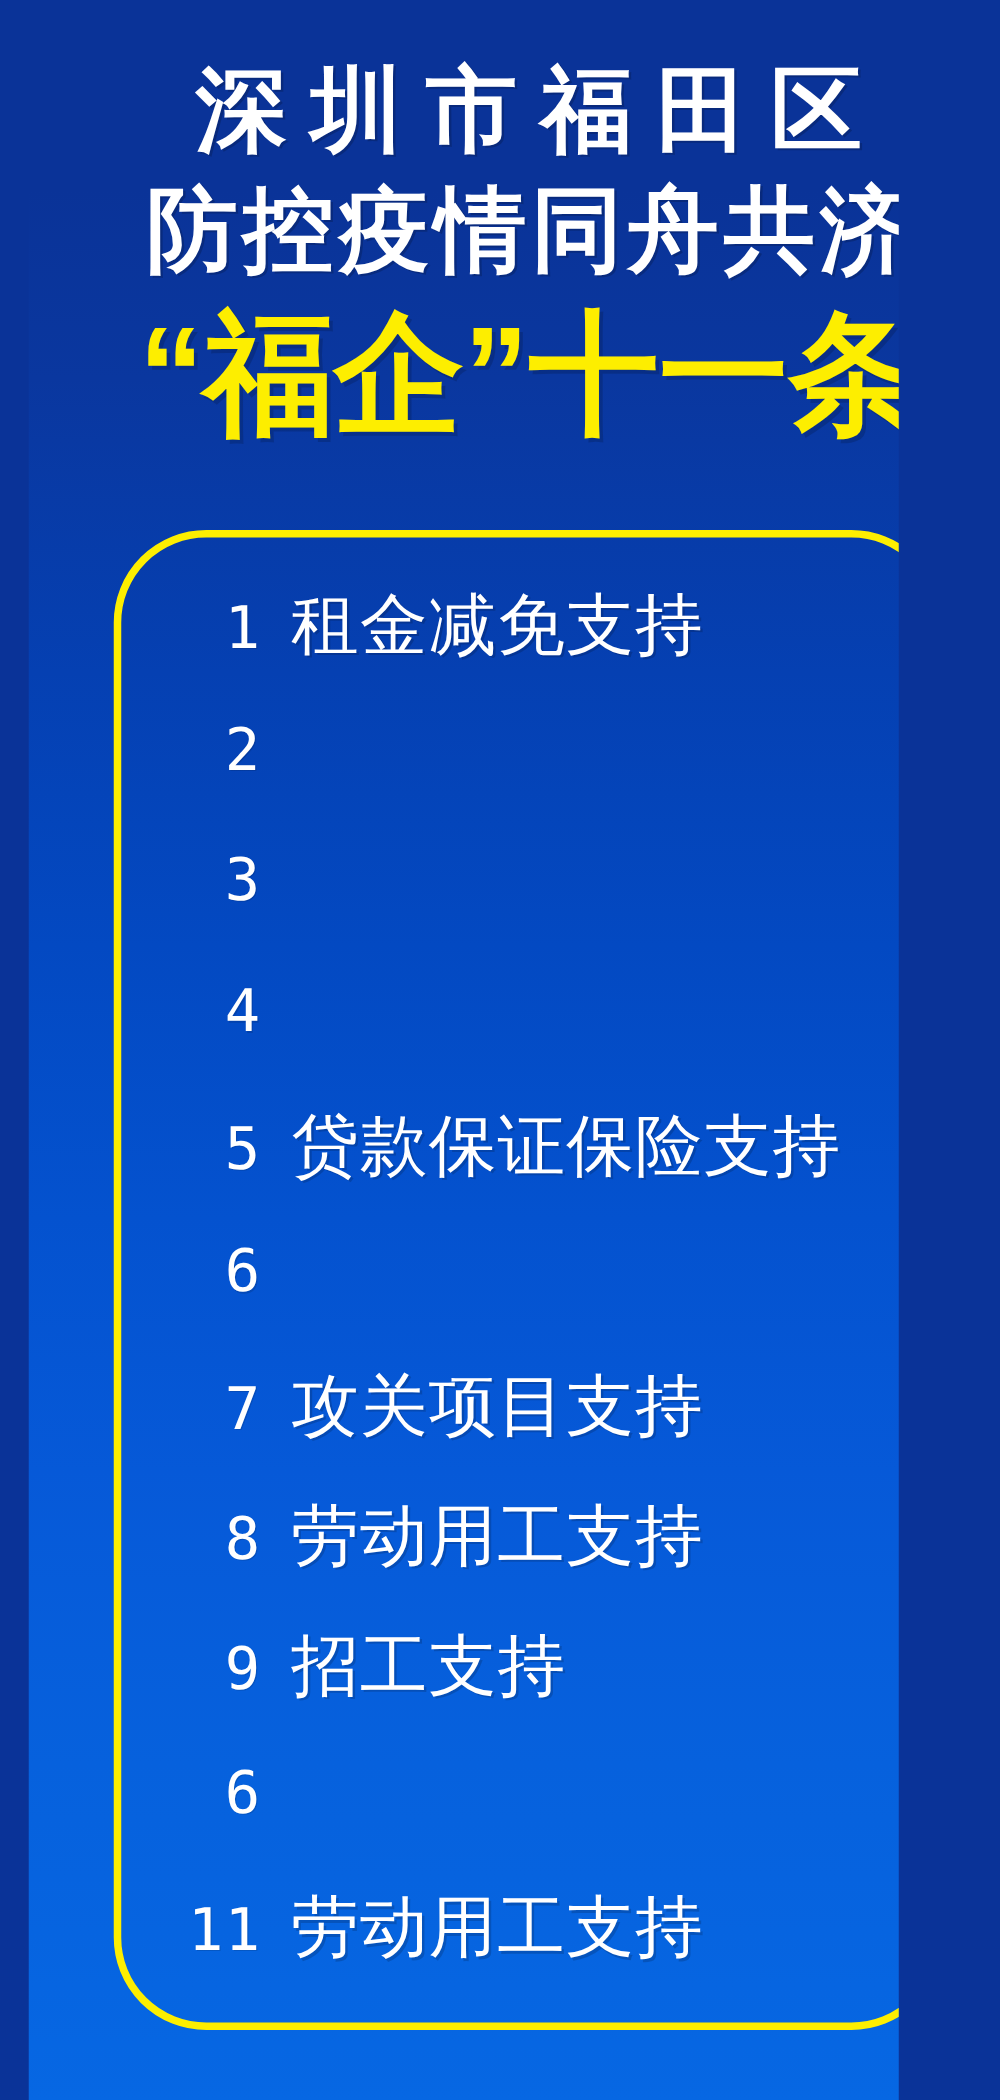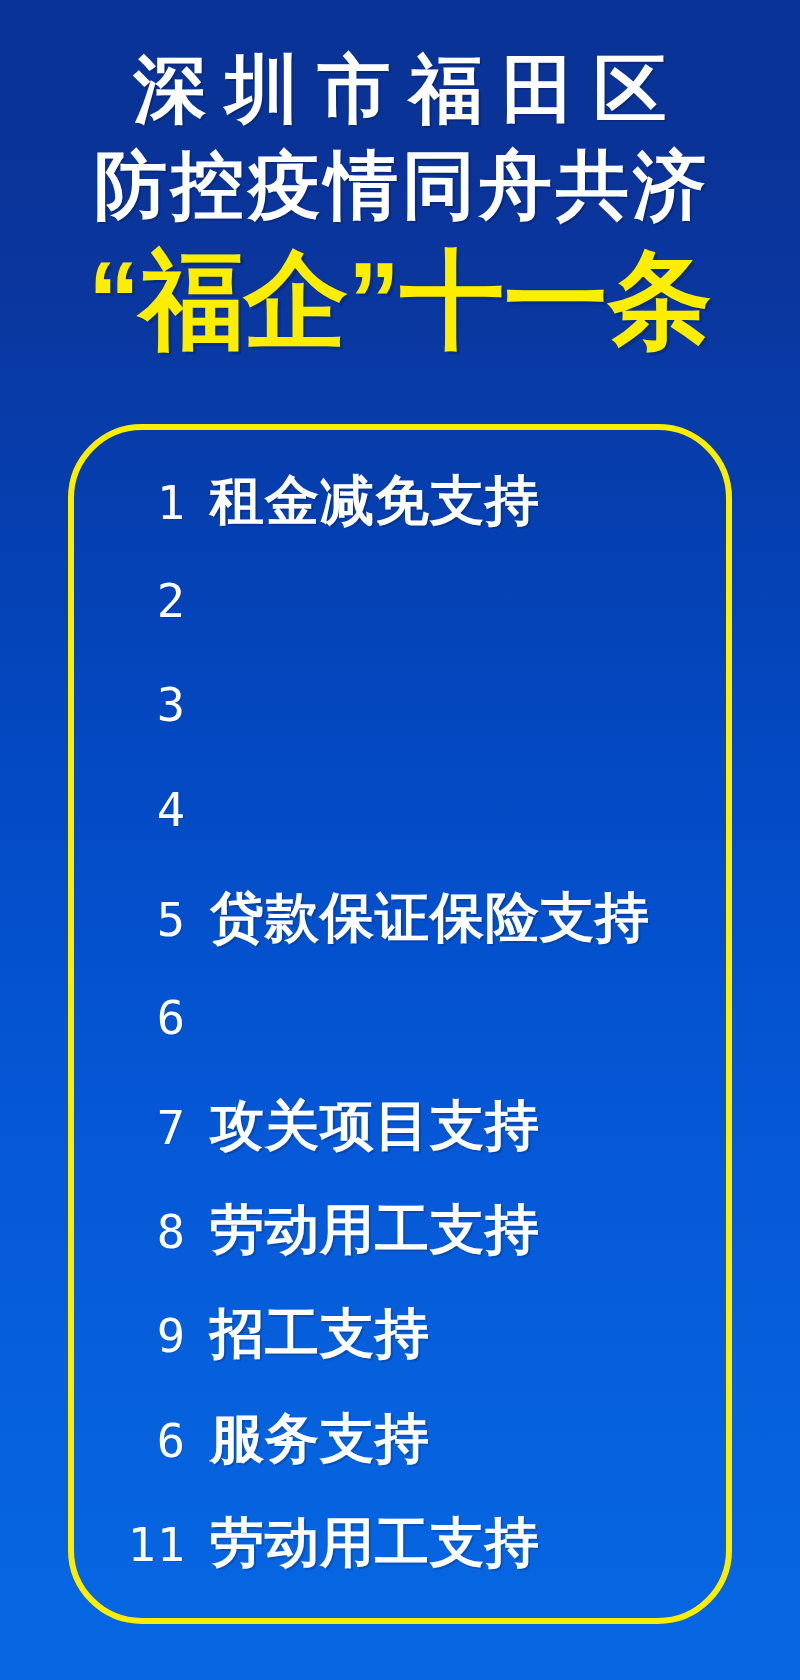--- a/index.html
+++ b/index.html
@@ -6,33 +6,34 @@
     margin: 0;
     padding: 0;
     background: #0a3398;
   }
   body {
     font-family: "Liberation Sans", "DejaVu Sans", sans-serif;
   }
 
   #poster {
     position: relative;
-    width: 800px;
+    width: 696px;
     height: 1680px;
     overflow: hidden;
     background: linear-gradient(180deg,
         #0a3398 0%,
         #0a3398 9%,
         #0a379f 18%,
         #0540b2 32%,
         #0349c2 45%,
         #0452cf 58%,
         #0659d8 70%,
         #0661dd 84%,
         #0667e3 100%);
+    margin-left: 23px;
   }
 
   
   .header {
     position: absolute;
     left: 0;
     top: 0;
     width: 800px;
     text-align: center;
   }
@@ -124,21 +125,21 @@
     font-family: "DejaVu Sans Mono", "Liberation Mono", monospace;
     letter-spacing: 1px;
     line-height: 1;
     text-shadow: 1px 1px 0 rgba(0, 0, 0, 0.12);
   }
 
   .item-label {
     margin-left: 24px;
     color: #ffffff;
     font-size: 54px;
-    font-weight: 700;
+    font-weight: 400;
     line-height: 1;
     letter-spacing: 1px;
     white-space: nowrap;
     text-shadow: 2px 2px 0 rgba(0, 0, 0, 0.16);
   }
 </style>
 </head>
 <body>
 
 <div id="poster">
@@ -179,21 +180,20 @@
       <div class="list-item">
         <span class="item-number">8</span>
         <span class="item-label">劳动用工支持</span>
       </div>
       <div class="list-item">
         <span class="item-number">9</span>
         <span class="item-label">招工支持</span>
       </div>
       <div class="list-item">
         <span class="item-number">6</span>
-        <span class="item-label">服务支持</span>
       </div>
       <div class="list-item">
         <span class="item-number">11</span>
         <span class="item-label">劳动用工支持</span>
       </div>
     </div>
 
 </div>
 
 </body></html>

